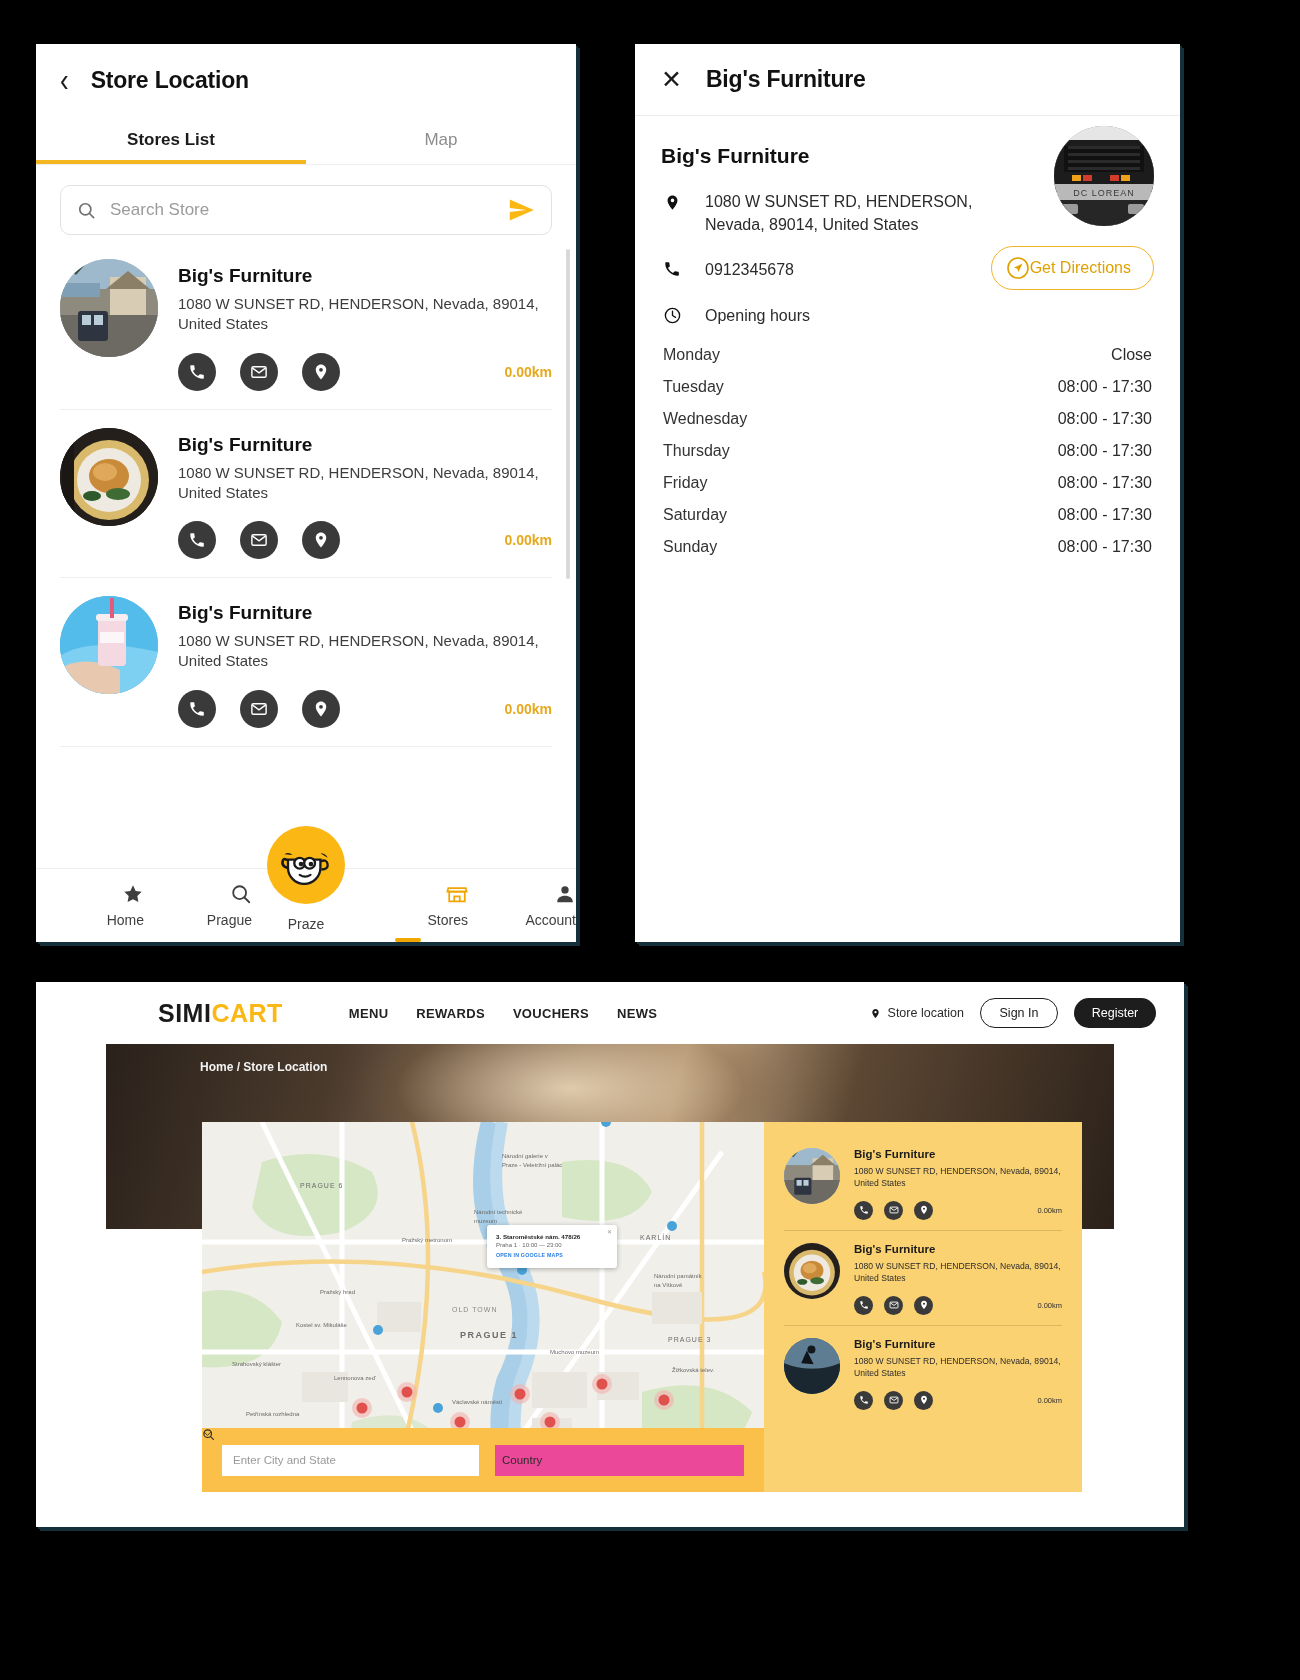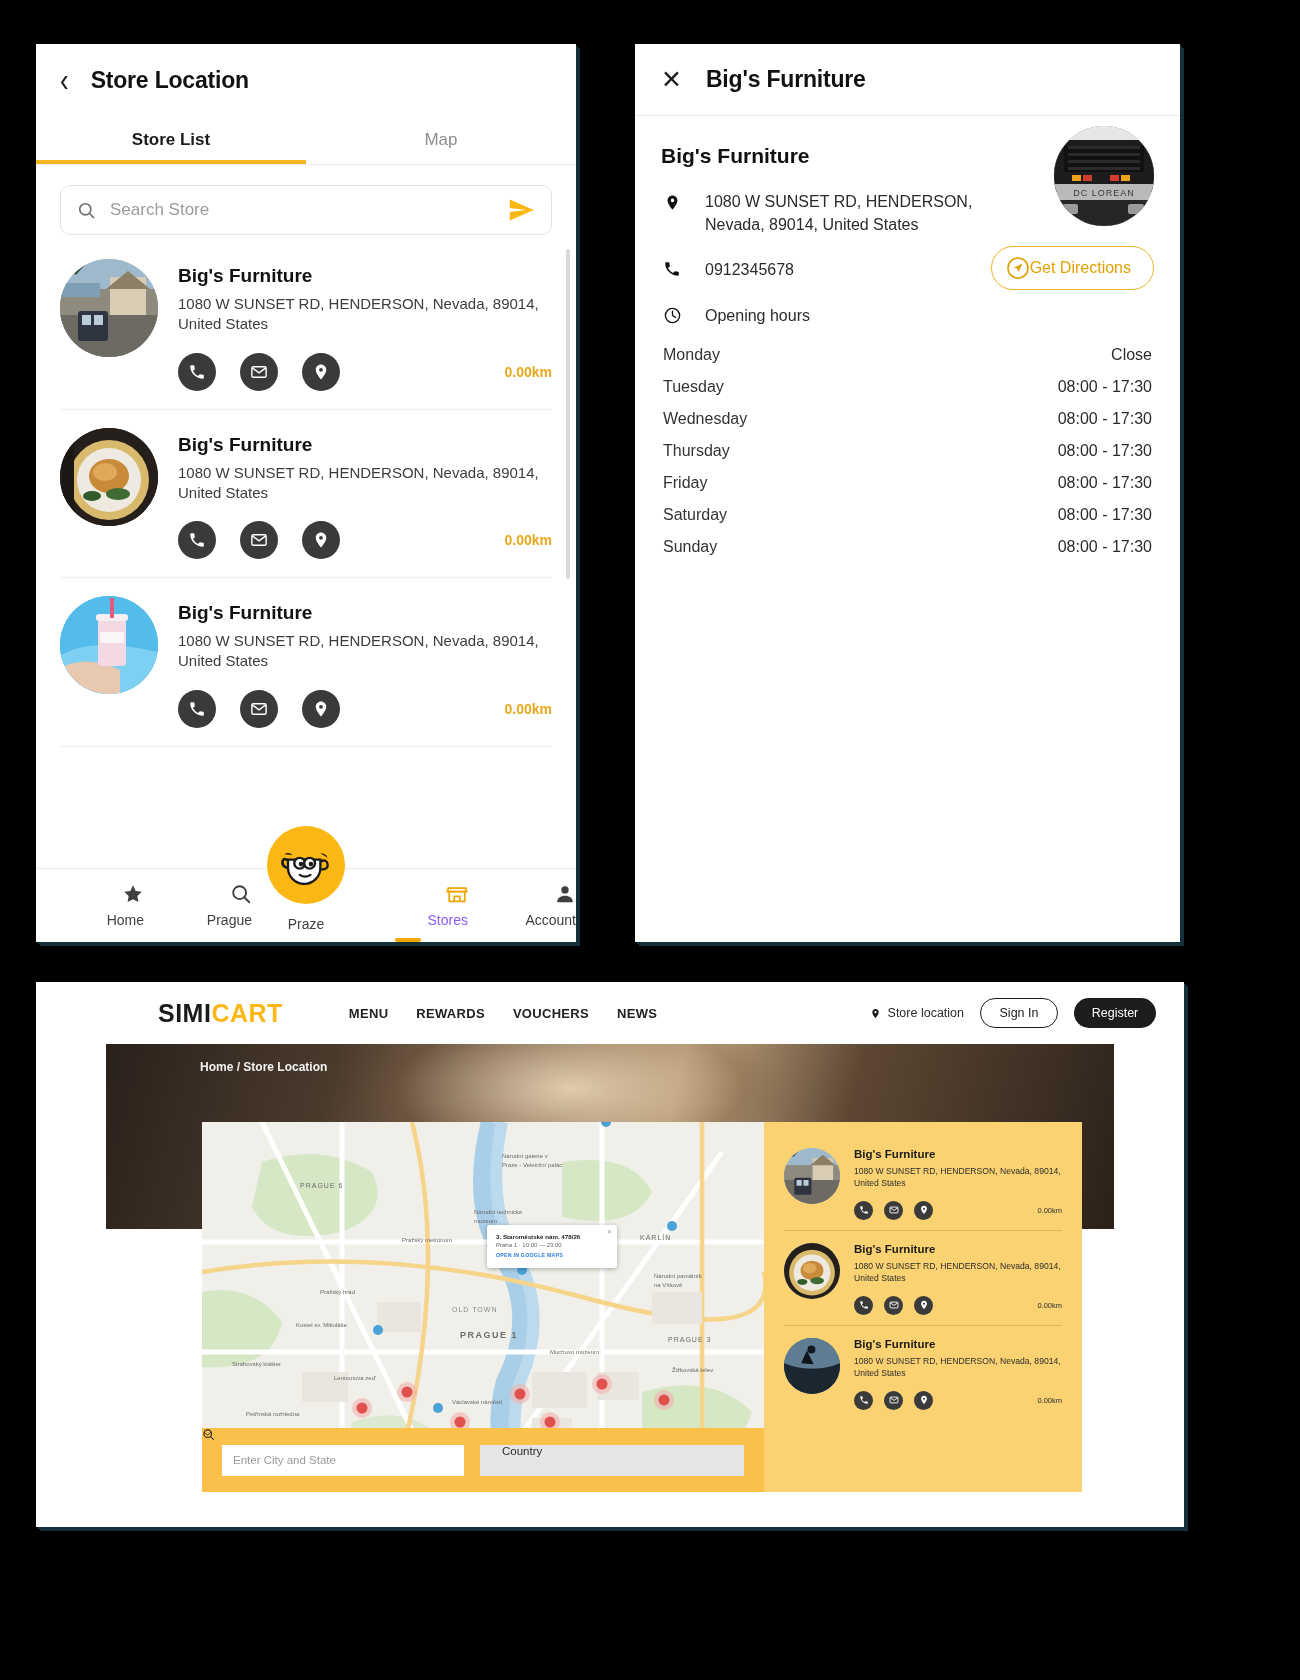--- a/index.html
+++ b/index.html
@@ -82,21 +82,21 @@
   .bottom-nav {
     position: absolute; left: 0; bottom: 0; width: 100%; height: 74px;
     border-top: 1px solid #ededed; background: #fff;
     display: flex; align-items: center;
   }
   .nav-item {
     flex: 1; display: flex; flex-direction: column; align-items: flex-end;
     gap: 7px; color: #3f3f3f; cursor: pointer; margin-left: 8px;
   }
   .nav-item .lbl { font-size: 14px; }
-  .nav-item.active { color: #8b5cf6; }
+  .nav-item.active { color: #404040; }
   .nav-active-bar {
     position: absolute; bottom: 0; left: 66.4%; width: 26px; height: 4px;
     background: #f0a500; border-radius: 2px;
   }
   .fab {
     position: absolute; left: 50%; transform: translateX(-50%);
     bottom: 38px; width: 78px; height: 78px; border-radius: 50%;
     background: #fbb713; display: flex; align-items: center; justify-content: center;
     cursor: pointer; z-index: 5;
   }
@@ -196,22 +196,22 @@
     position: absolute; left: 0; bottom: 0; width: 562px; height: 64px;
     background: #fbc04a; display: flex; align-items: center; gap: 16px;
     padding: 0 20px;
   }
   .city-input {
     flex: 1; height: 31px; background: #fff; display: flex; align-items: center;
     padding: 0 11px; font-size: 11.5px; color: #9a9a9a; justify-content: space-between;
     cursor: text;
   }
   .country-select {
-    flex: 1; height: 31px; background: #e5e5e5; display: flex; 
-    padding: 0 22px; font-size: 11.5px; color: #2b2b2b; justify-content: space-between;
+    flex: 1; height: 31px; background: #ec4899; display: flex; align-items: center;
+    padding: 0 7px; font-size: 11.5px; color: #2b2b2b; justify-content: space-between;
     cursor: pointer;
   }
 
   .web-list { flex: 1; background: #fbd271; padding: 14px 16px; overflow: hidden; }
   .web-store {
     display: flex; gap: 14px; padding: 12px 4px 10px; position: relative;
   }
   .web-thumb { width: 56px; height: 56px; border-radius: 50%; overflow: hidden; flex-shrink: 0; background: #b9c2c9; }
   .web-body { flex: 1; min-width: 0; }
   .web-name { font-size: 11.5px; font-weight: 700; color: #1b1b1b; margin-bottom: 5px; }
@@ -239,21 +239,21 @@
 
 <div class="phone" id="phone-left">
 
   <div class="ph-header">
     <span class="back-chevron">‹</span>
     <span class="ph-title">Store Location</span>
   </div>
 
   <div class="tabs">
     <div class="tab active">
-      <span>Store List</span>
+      <span>Stores List</span>
     </div>
     <div class="tab">
       <span>Map</span>
     </div>
     <div class="tab-underline"></div>
   </div>
   <div class="tabs-divider"></div>
 
   <div class="search-wrap">
     <div class="search-box">

